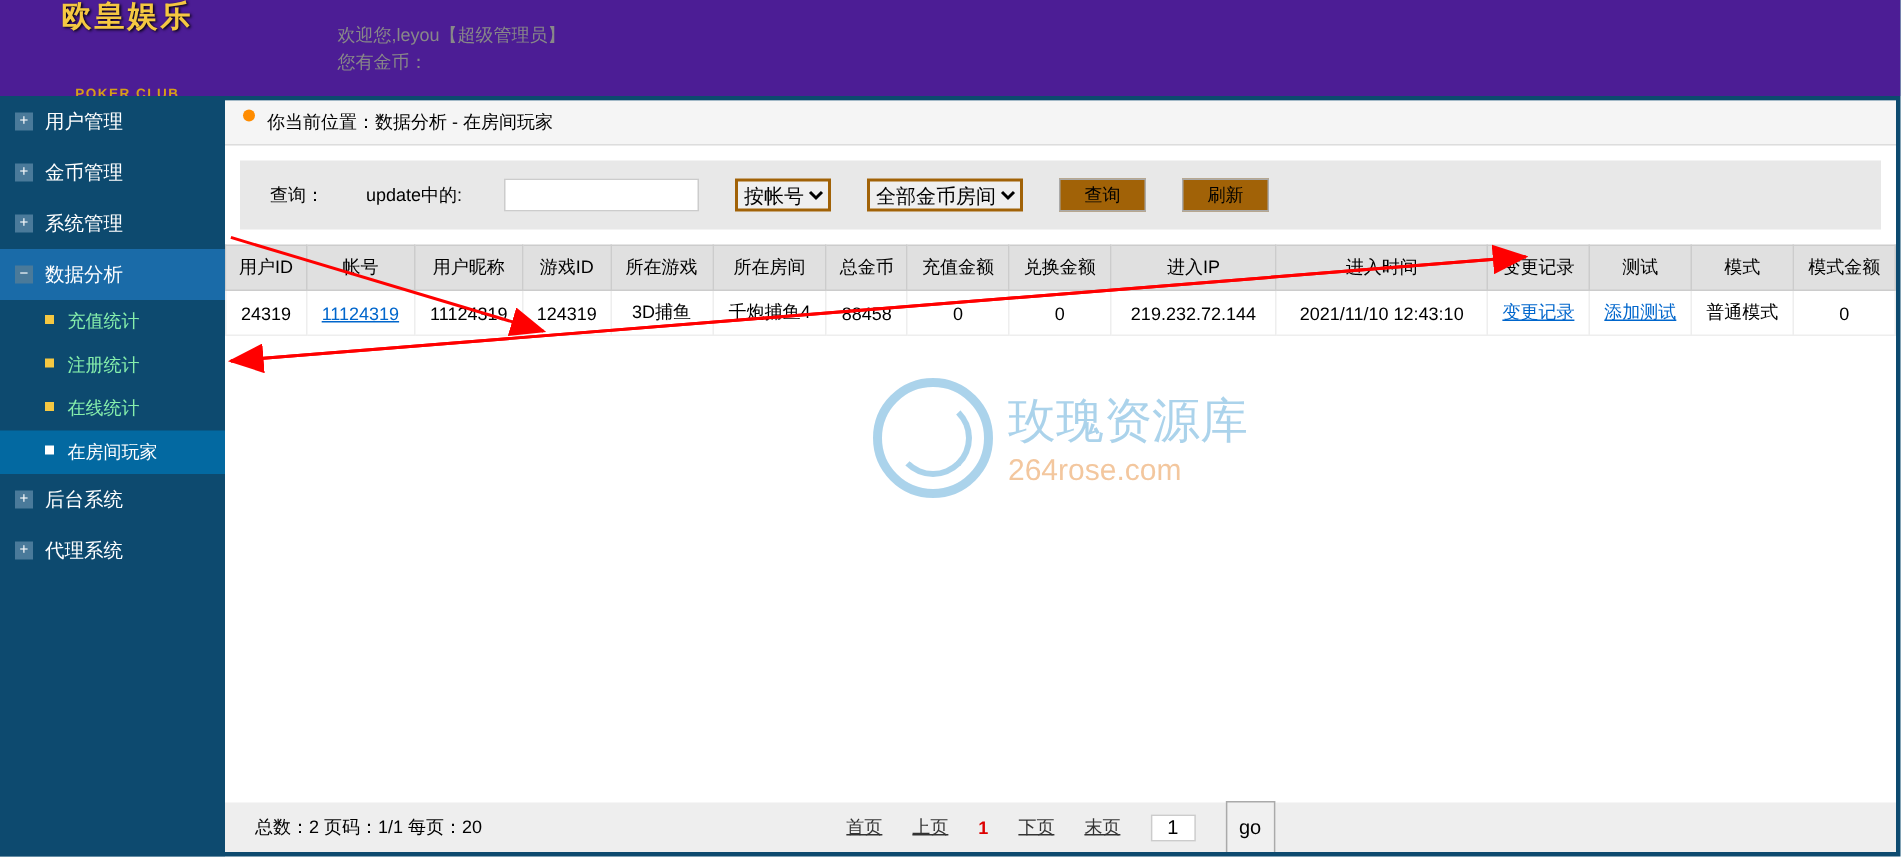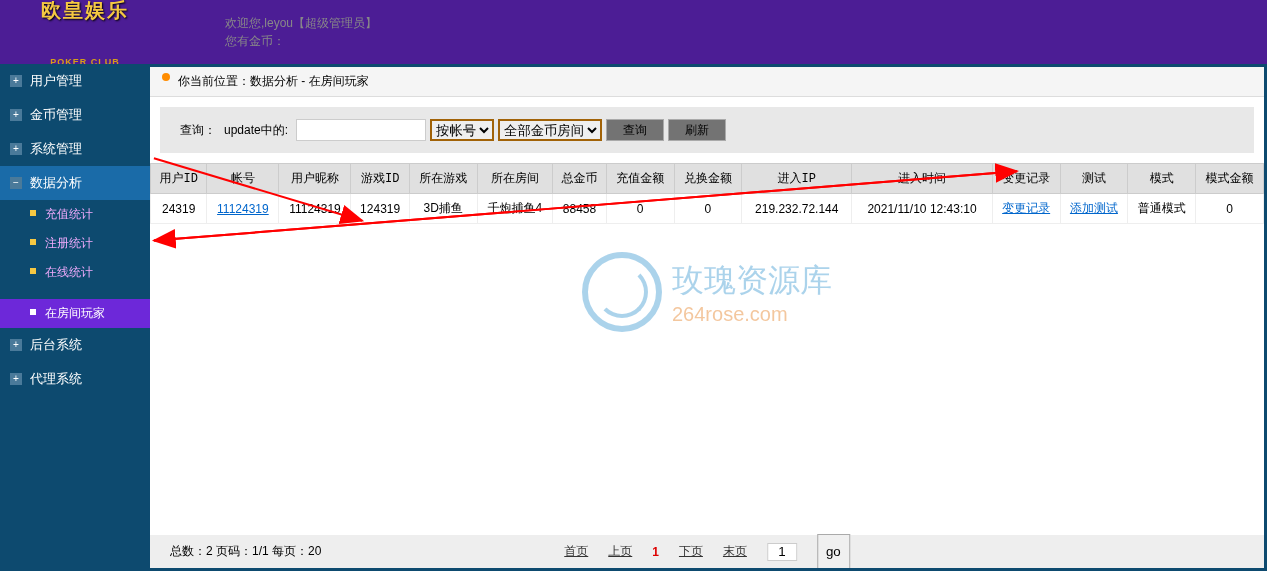--- a/index.html
+++ b/index.html
@@ -12,38 +12,38 @@
     .welcome-area { margin-left: 70px; color: #888; font-size: 12px; line-height: 18px; }
     .welcome-area a { color: #888; text-decoration: none; margin-right: 8px; }
     .welcome-area .gold-val { color: #b8860b; }
     
     .container { display: flex; height: calc(100% - 64px); }
     
     .sidebar { width: 150px; background: #0d4a6f; flex-shrink: 0; }
     .menu-item { padding: 8px 10px; color: #fff; cursor: pointer; display: flex; align-items: center; font-size: 13px; }
     .menu-item .plus { display: inline-block; width: 12px; height: 12px; background: #4a7a9a; color: #fff; text-align: center; line-height: 12px; font-size: 10px; margin-right: 8px; }
     .menu-item.active { background: #1a6ba8; }
-    .submenu-item { padding: 6px 10px 6px 45px; color: #f0abfc; cursor: pointer; font-size: 12px; position: relative; }
+    .submenu-item { padding: 6px 10px 6px 45px; color: #86efac; cursor: pointer; font-size: 12px; position: relative; }
     .submenu-item::before { content: ''; position: absolute; left: 30px; top: 10px; width: 6px; height: 6px; background: #f5c842; }
-    .submenu-item.active { background: #6d28d9; color: #fff; margin-top: 12px; }
+    .submenu-item.active { background: #0369a1; color: #fff; }
     .submenu-item.active::before { background: #fff; }
     
     .content { flex: 1; background: #fff; margin: 3px 3px 3px 0; position: relative; overflow: hidden; }
     
     .breadcrumb { padding: 6px 12px; background: #f5f5f5; border-bottom: 1px solid #ddd; font-size: 12px; display: flex; align-items: flex-start; }
     .breadcrumb .dot { display: inline-block; width: 8px; height: 8px; background: #ff8c00; border-radius: 50%; margin-right: 8px; }
     
-    .search-bar { padding: 12px 20px; background: #e8e8e8; display: flex; align-items: center; gap: 4px; font-size: 12px; margin: 10px; }
+    .search-bar { padding: 12px 20px; background: #e8e8e8; display: flex; align-items: center; gap: 24px; font-size: 12px; margin: 10px; }
     .search-bar label { margin-right: 4px; }
     .search-bar input[type="text"] { height: 22px; border: 1px solid #ccc; padding: 0 4px; width: 130px; }
     .search-bar select { height: 22px; border: 2px solid #a16207; }
-    .search-bar button { height: 22px; padding: 0 16px; background: #737373; border: 1px solid #aaa; cursor: pointer; font-size: 12px; }
+    .search-bar button { height: 22px; padding: 0 16px; background: #a16207; border: 1px solid #aaa; cursor: pointer; font-size: 12px; }
     
     .data-table { width: 100%; border-collapse: collapse; font-size: 12px; }
-    .data-table th { background: #e0e0e0; border: 1px solid #ccc; padding: 6px 4px; text-align: center; font-weight: normal; white-space: nowrap; font-family: Liberation Mono, monospace; }
+    .data-table th { background: #e0e0e0; border: 1px solid #ccc; padding: 6px 4px; text-align: center; font-weight: normal; white-space: nowrap; }
     .data-table td { border: 1px solid #eee; padding: 6px 4px; text-align: center; white-space: nowrap; }
     .data-table a { color: #0066cc; text-decoration: underline; cursor: pointer; }
     
     .watermark { position: absolute; top: 45%; left: 50%; transform: translate(-50%, -50%); opacity: 0.5; display: flex; align-items: center; pointer-events: none; }
     .watermark-icon { width: 80px; height: 80px; border-radius: 50%; border: 6px solid #5aa8d8; margin-right: 10px; position: relative; }
     .watermark-icon::after { content: ''; position: absolute; inset: 8px; border-radius: 50%; border: 4px solid #5aa8d8; border-top-color: transparent; border-left-color: transparent; }
     .watermark-text { display: flex; flex-direction: column; }
     .watermark-title { font-size: 32px; color: #5aa8d8; font-weight: normal; }
     .watermark-url { font-size: 20px; color: #e89040; }
     

